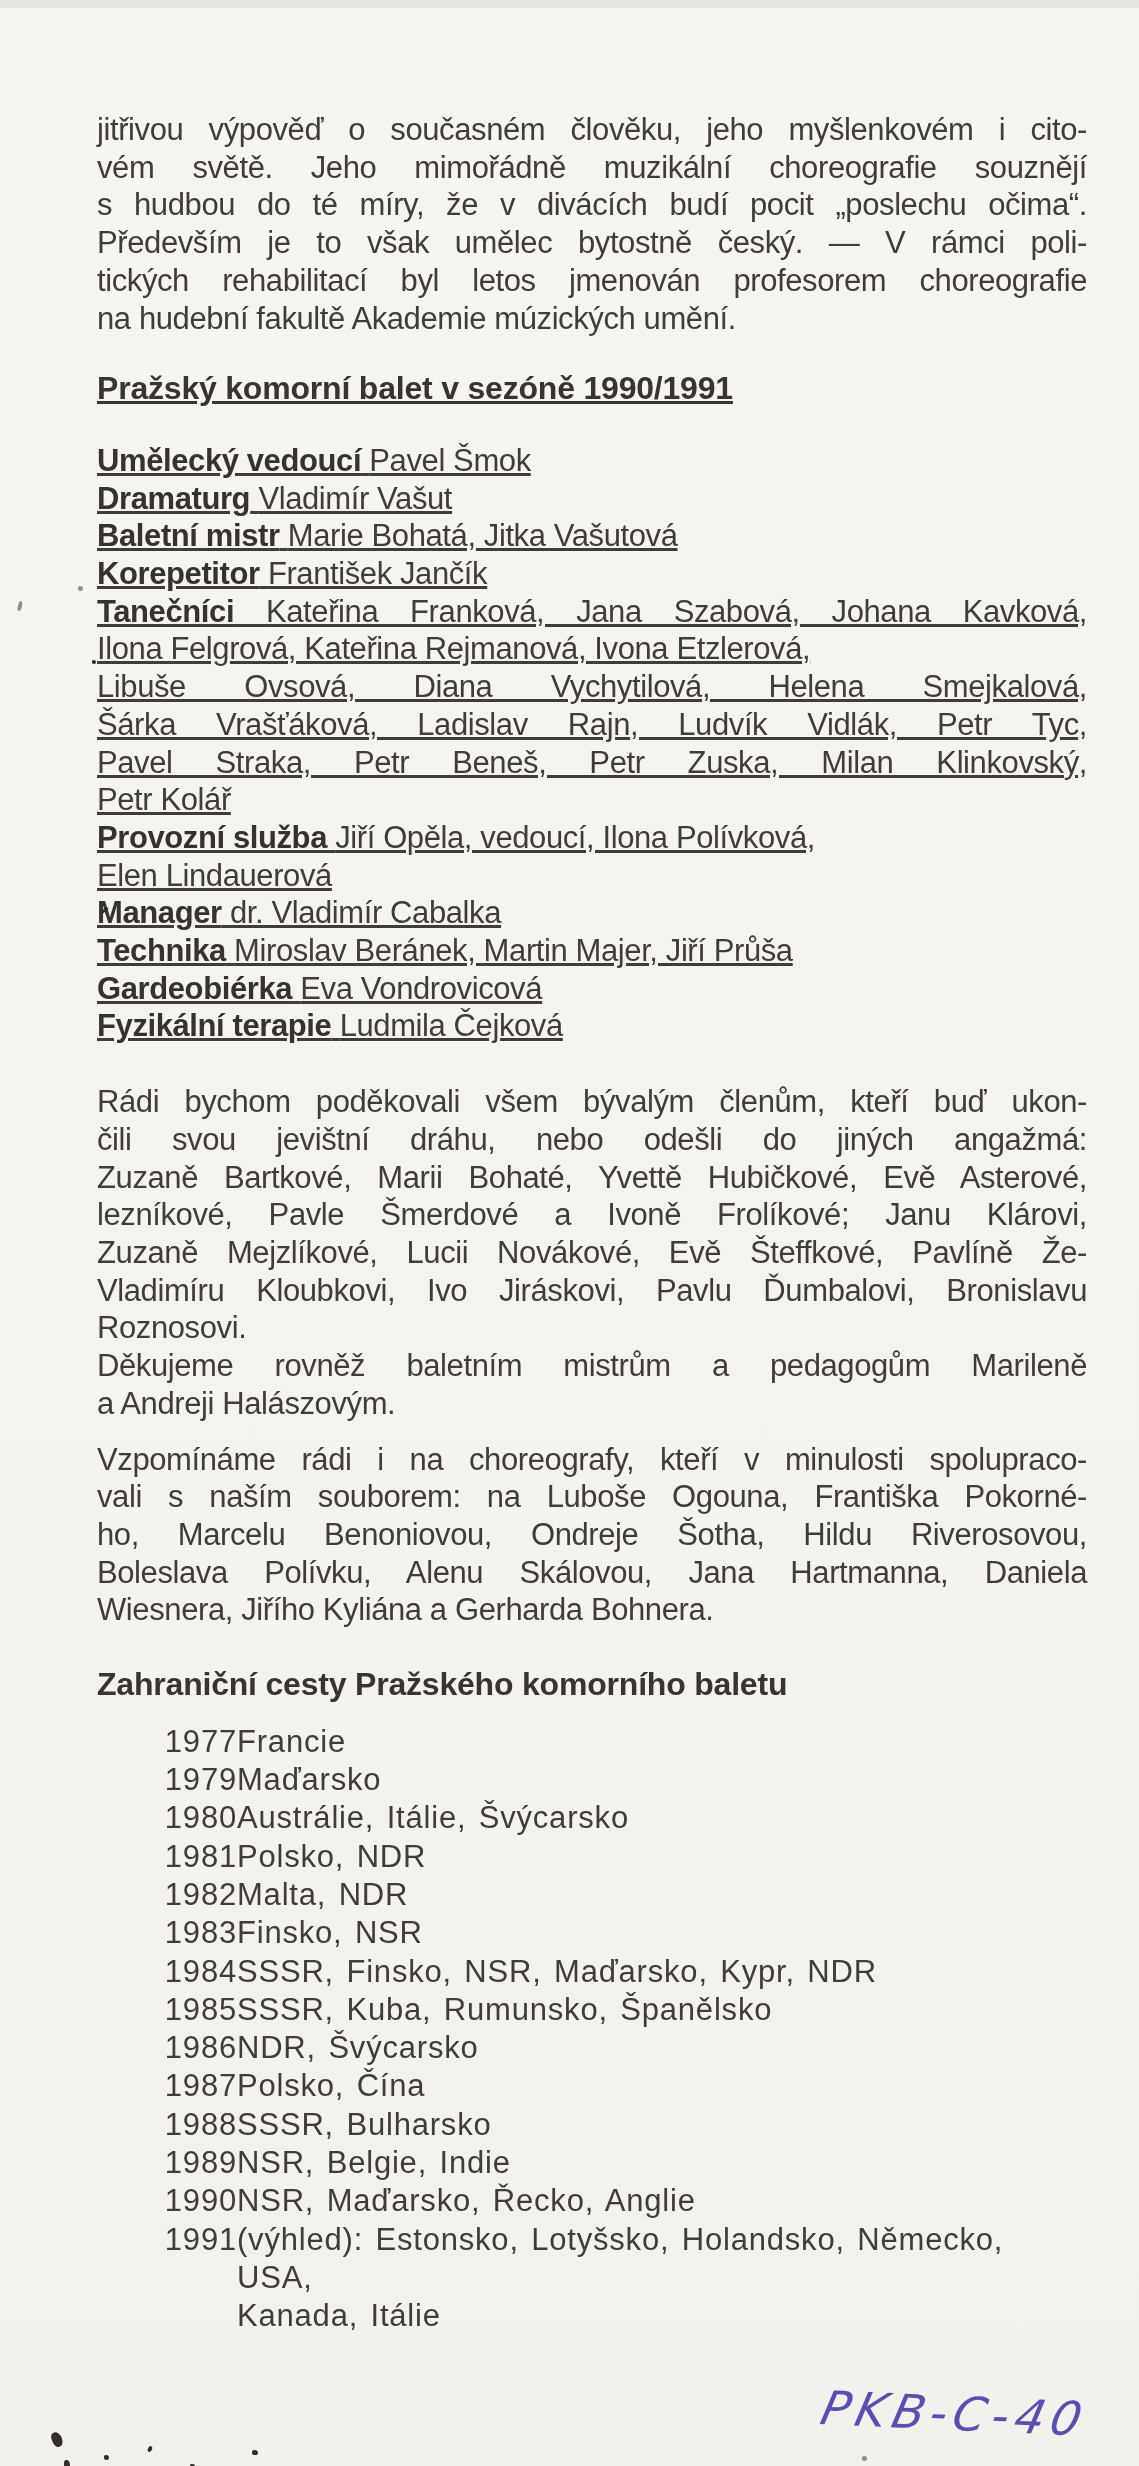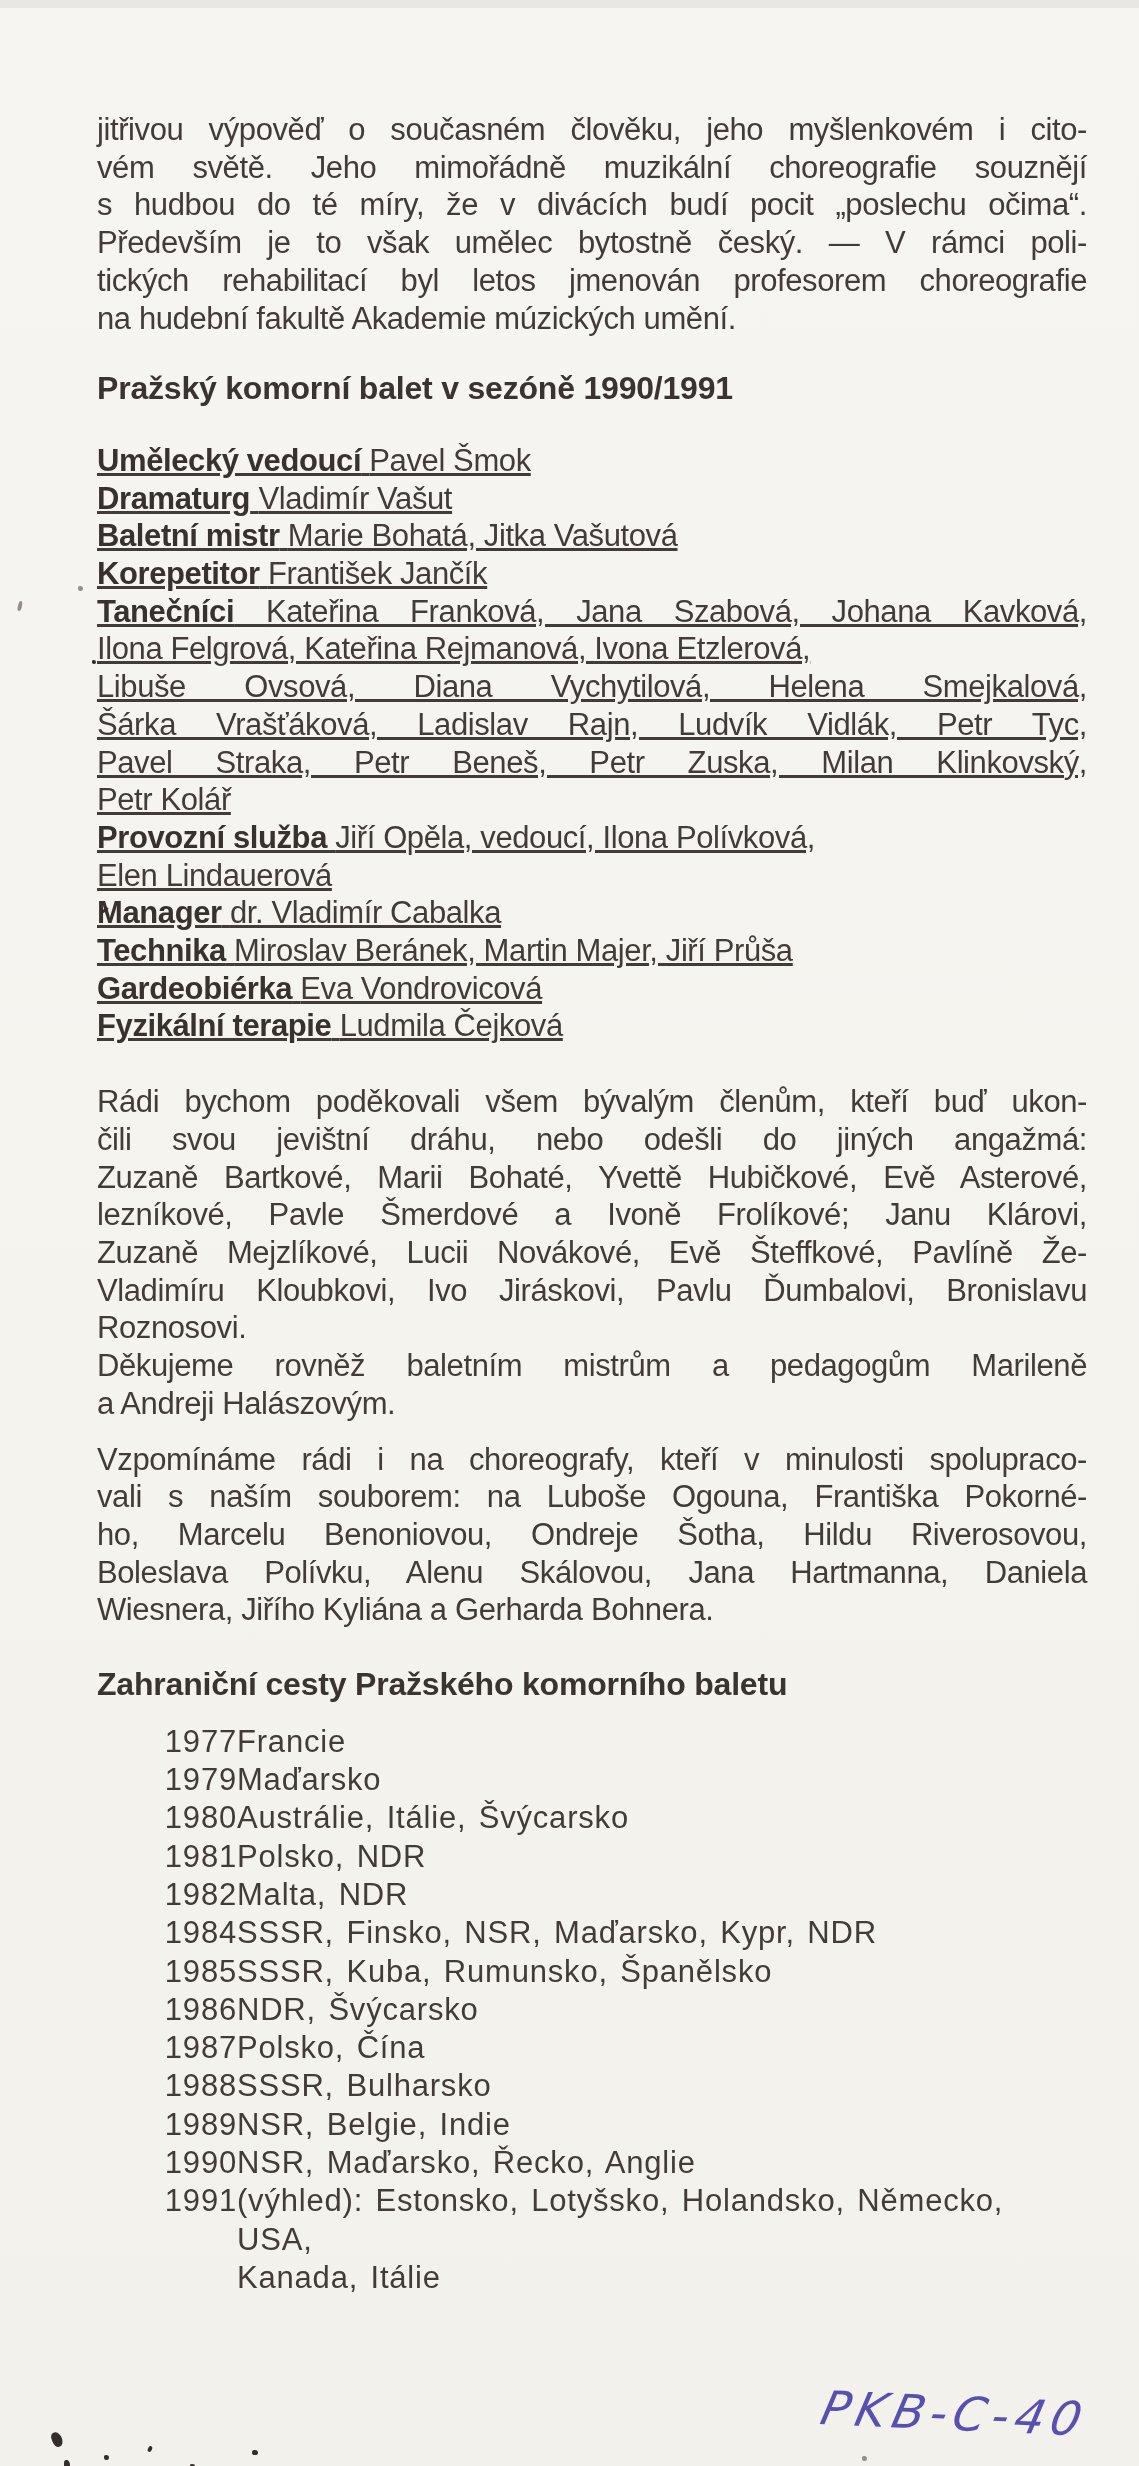--- a/index.html
+++ b/index.html
@@ -13,21 +13,21 @@
     overflow:hidden;
   }
   .content{
     position:absolute;left:97px;top:0;width:990px;
     font-size:31px;line-height:37.7px;letter-spacing:-0.4px;
   }
   .line{white-space:normal;}
   .line.j{text-align:justify;text-align-last:justify;}
   .intro{padding-top:103px;}
   .heading{font-weight:bold;font-size:32px;color:#3a3431;letter-spacing:-0.2px;}
-  .season-heading{margin-top:33px;}
+  .season-heading{margin-top:33px;text-decoration:underline;}
   .credits{margin-top:34px;text-decoration:underline;}
   .credits .line b{color:#38322f;}
   .thanks{margin-top:38px;}
   .choreo{margin-top:18px;}
   .tours-heading{margin-top:37px;}
   .tours{margin-top:19px;padding-left:46px;letter-spacing:0.8px;line-height:38.3px;word-spacing:3px;}
   .trow{display:flex;}
   .tyear{width:94px;flex:none;text-align:right;}
   .tcountries{flex:1;}
   .tline2{display:block;}
@@ -156,20 +156,24 @@
         <div class="trow">
           <span class="tyear">1981</span>
           <span class="tcountries"><span>Polsko, NDR</span></span>
         </div>
 
         <div class="trow">
           <span class="tyear">1982</span>
           <span class="tcountries"><span>Malta, NDR</span></span>
         </div>
 
+        <div class="trow">
+          <span class="tyear">1983</span>
+          <span class="tcountries"><span>Finsko, NSR</span></span>
+        </div>
 
         <div class="trow">
           <span class="tyear">1984</span>
           <span class="tcountries"><span>SSSR, Finsko, NSR, Maďarsko, Kypr, NDR</span></span>
         </div>
 
         <div class="trow">
           <span class="tyear">1985</span>
           <span class="tcountries"><span>SSSR, Kuba, Rumunsko, Španělsko</span></span>
         </div>

